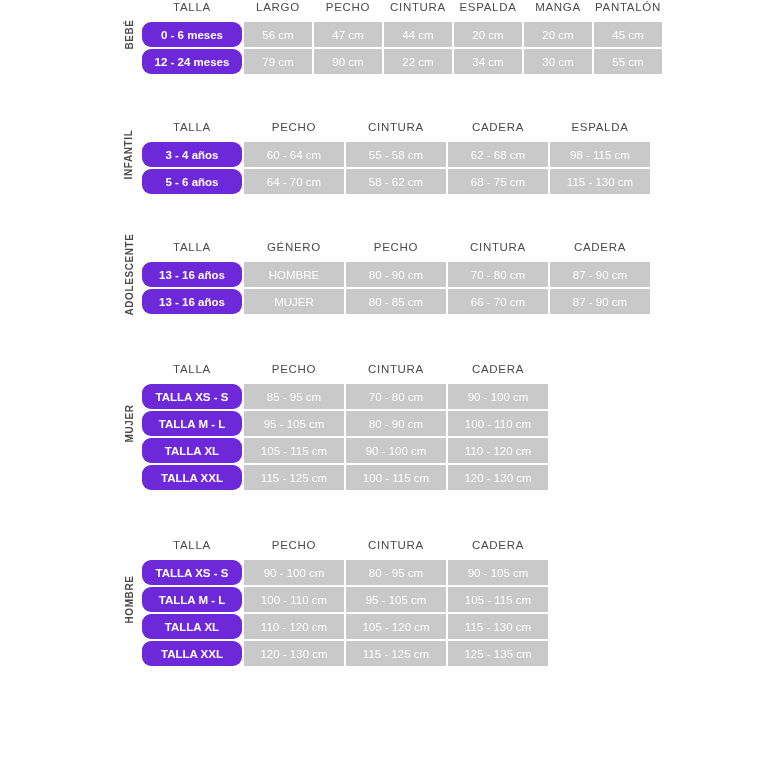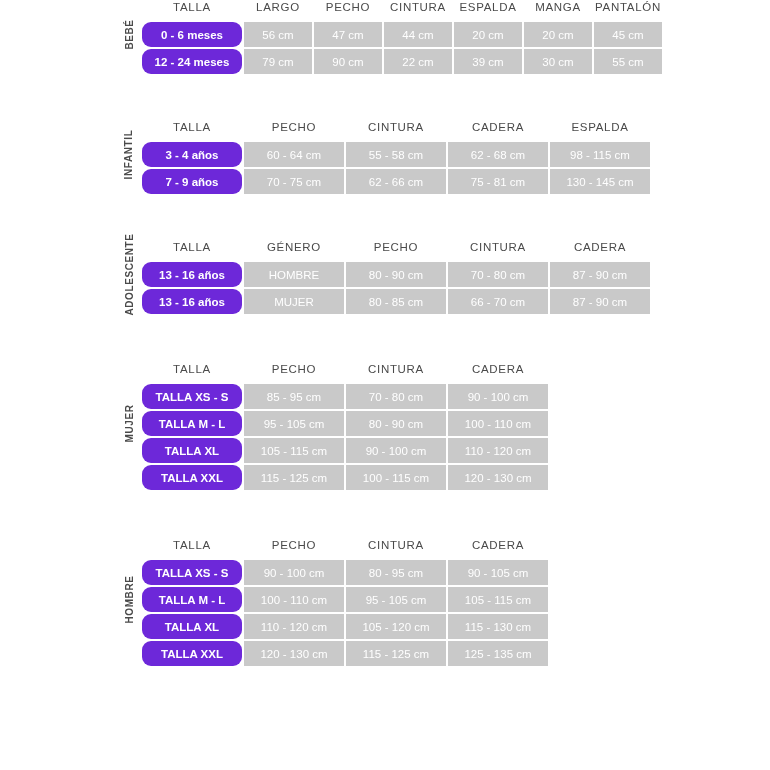--- a/index.html
+++ b/index.html
@@ -118,21 +118,21 @@
               <td class="data-cell">44 cm</td>
               <td class="data-cell">20 cm</td>
               <td class="data-cell">20 cm</td>
               <td class="data-cell">45 cm</td>
             </tr>
             <tr>
               <td class="talla-cell">12 - 24 meses</td>
               <td class="data-cell">79 cm</td>
               <td class="data-cell">90 cm</td>
               <td class="data-cell">22 cm</td>
-              <td class="data-cell">39 cm</td>
+              <td class="data-cell">34 cm</td>
               <td class="data-cell">30 cm</td>
               <td class="data-cell">55 cm</td>
             </tr>
           </tbody>
         </table>
       </div>
       <div class="section" style="margin-top: 36px; margin-left: 118px;">
         <div class="side-label">
           <span>INFANTIL</span>
         </div>
@@ -155,25 +155,25 @@
           </thead>
           <tbody>
             <tr>
               <td class="talla-cell">3 - 4 años</td>
               <td class="data-cell">60 - 64 cm</td>
               <td class="data-cell">55 - 58 cm</td>
               <td class="data-cell">62 - 68 cm</td>
               <td class="data-cell">98 - 115 cm</td>
             </tr>
             <tr>
-              <td class="talla-cell">7 - 9 años</td>
-              <td class="data-cell">70 - 75 cm</td>
-              <td class="data-cell">62 - 66 cm</td>
-              <td class="data-cell">75 - 81 cm</td>
-              <td class="data-cell">130 - 145 cm</td>
+              <td class="talla-cell">5 - 6 años</td>
+              <td class="data-cell">64 - 70 cm</td>
+              <td class="data-cell">58 - 62 cm</td>
+              <td class="data-cell">68 - 75 cm</td>
+              <td class="data-cell">115 - 130 cm</td>
             </tr>
           </tbody>
         </table>
       </div>
       <div class="section" style="margin-top: 36px; margin-left: 118px;">
         <div class="side-label">
           <span>ADOLESCENTE</span>
         </div>
         <table class="size-table">
           <colgroup>

